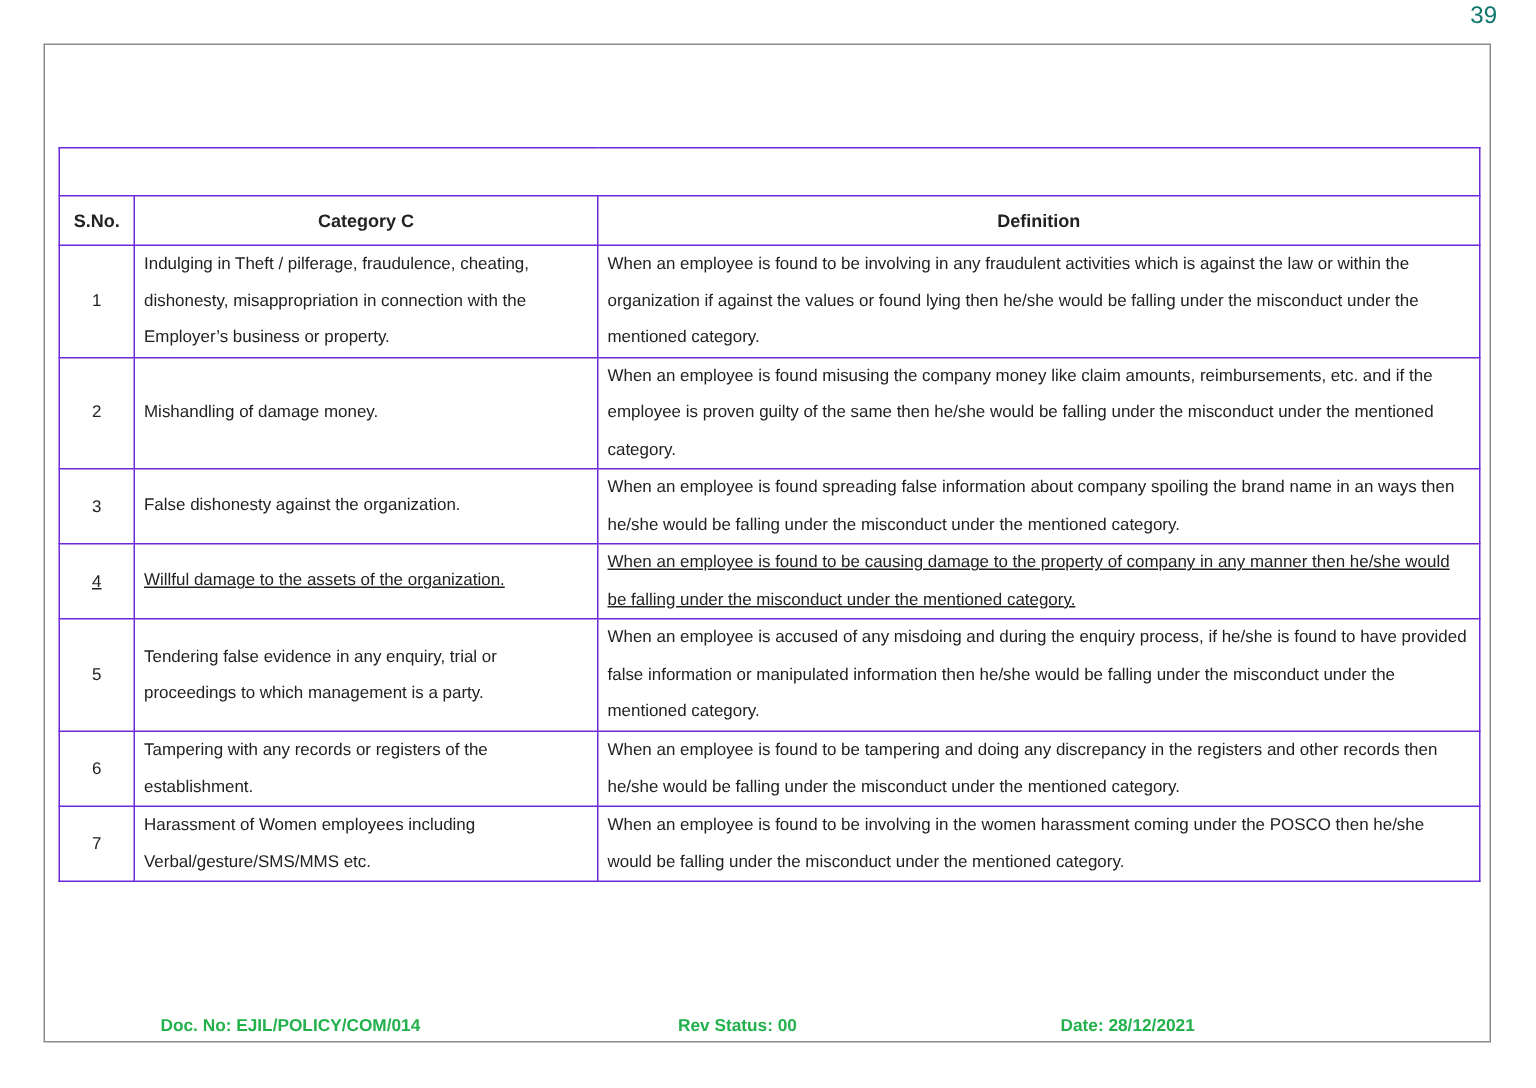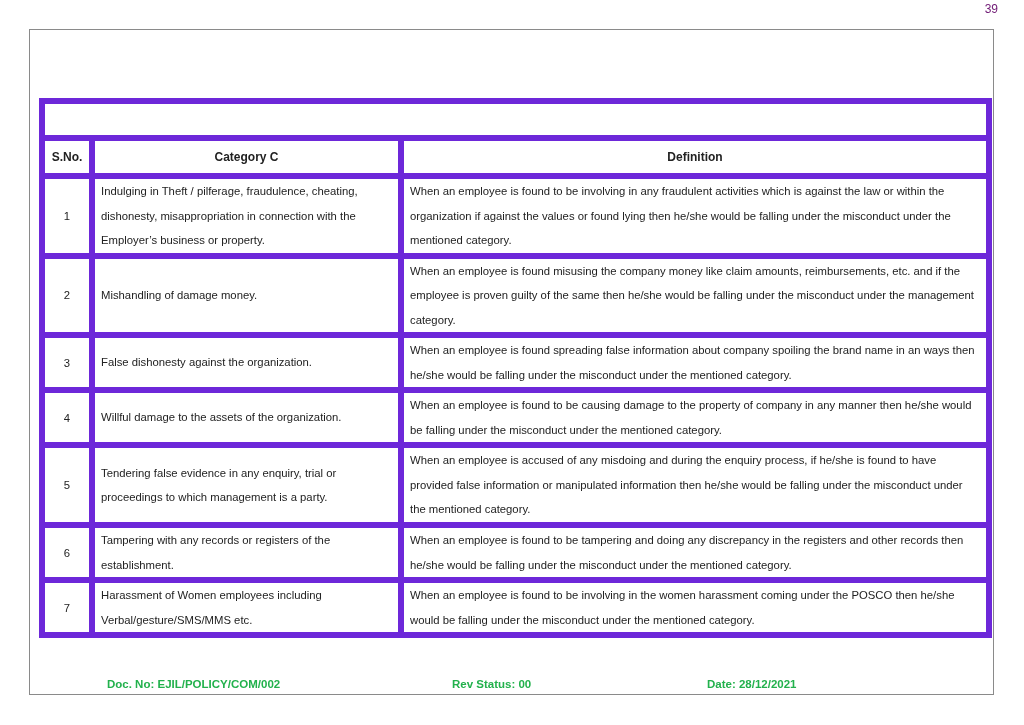--- a/index.html
+++ b/index.html
@@ -1,30 +1,30 @@
 <!DOCTYPE html>
 <html><head>
 <meta charset="utf-8">
 <style>
   html, body { margin: 0; padding: 0; background: #ffffff; }
   body { width: 1024px; height: 725px; position: relative; overflow: hidden;
          font-family: "Liberation Sans", sans-serif; color: #222; }
-  .page-num { position: absolute; top: 2px; right: 26px; font-size: 12px; color: #701a75; }
+  .page-num { position: absolute; top: 2px; right: 26px; font-size: 16px; color: #0f766e; }
   .frame { position: absolute; left: 29px; top: 29px; width: 965px; height: 666px;
            border: 1px solid #8a8a8a; box-sizing: border-box; }
   table.policy { position: absolute; left: 39px; top: 98px; width: 947px;
                  border-collapse: collapse; font-size: 11.3px; table-layout: fixed; }
-  table.policy td, table.policy th { border: 6px solid #6d28d9; padding: 0 6px; vertical-align: middle; }
+  table.policy td, table.policy th { border: 1px solid #6d28d9; padding: 0 6px; vertical-align: middle; }
   .blank-row td { height: 31px; }
   th { font-weight: bold; height: 32px; font-size: 12px; }
   td.sno { text-align: center; }
   td.cat, td.def { line-height: 24.5px; }
   col.c1 { width: 50px; } col.c2 { width: 309px; } col.c3 { width: 588px; }
   tr.r1 td { height: 73px; } tr.r2 td { height: 73px; } tr.r3 td { height: 48px; margin-top: 22px; }
-  tr.r4 td { height: 49px; } tr.r5 td { height: 74px; } tr.r6 td { height: 47px; }
+  tr.r4 td { height: 49px; text-decoration: underline; } tr.r5 td { height: 74px; } tr.r6 td { height: 47px; }
   tr.r7 td { height: 49px; }
   .footer { position: absolute; top: 678px; font-size: 11.5px; font-weight: bold; color: #22b14c; }
   .f-doc { left: 107px; } .f-rev { left: 452px; } .f-date { left: 691px; }
 </style>
 </head>
 <body>
 
 <div class="page-num">39</div>
 <div class="frame"></div>
 
@@ -44,21 +44,21 @@
     <th>Definition</th>
   </tr>
   <tr class="r1">
     <td class="sno">1</td>
     <td class="cat">Indulging in Theft / pilferage, fraudulence, cheating, dishonesty, misappropriation in connection with the Employer’s business or property.</td>
     <td class="def">When an employee is found to be involving in any fraudulent activities which is against the law or within the organization if against the values or found lying then he/she would be falling under the misconduct under the mentioned category.</td>
   </tr>
   <tr class="r2">
     <td class="sno">2</td>
     <td class="cat">Mishandling of damage money.</td>
-    <td class="def">When an employee is found misusing the company money like claim amounts, reimbursements, etc. and if the employee is proven guilty of the same then he/she would be falling under the misconduct under the management category.</td>
+    <td class="def">When an employee is found misusing the company money like claim amounts, reimbursements, etc. and if the employee is proven guilty of the same then he/she would be falling under the misconduct under the mentioned category.</td>
   </tr>
   <tr class="r3">
     <td class="sno">3</td>
     <td class="cat">False dishonesty against the organization.</td>
     <td class="def">When an employee is found spreading false information about company spoiling the brand name in an ways then he/she would be falling under the misconduct under the mentioned category.</td>
   </tr>
   <tr class="r4">
     <td class="sno">4</td>
     <td class="cat">Willful damage to the assets of the organization.</td>
     <td class="def">When an employee is found to be causing damage to the property of company in any manner then he/she would be falling under the misconduct under the mentioned category.</td>
@@ -74,15 +74,15 @@
     <td class="def">When an employee is found to be tampering and doing any discrepancy in the registers and other records then he/she would be falling under the misconduct under the mentioned category.</td>
   </tr>
   <tr class="r7">
     <td class="sno">7</td>
     <td class="cat">Harassment of Women employees including Verbal/gesture/SMS/MMS etc.</td>
     <td class="def">When an employee is found to be involving in the women harassment coming under the POSCO then he/she would be falling under the misconduct under the mentioned category.</td>
   </tr>
 </tbody>
   </table>
 
-<div class="footer f-doc" style="color: rgb(34, 177, 76);">Doc. No:  EJIL/POLICY/COM/002</div>
+<div class="footer f-doc" style="color: rgb(34, 177, 76);">Doc. No:  EJIL/POLICY/COM/014</div>
 <div class="footer f-rev" style="color: rgb(34, 177, 76);">Rev Status: 00</div>
 <div class="footer f-date" style="color: rgb(34, 177, 76); padding-left: 16px;">Date: 28/12/2021</div>
 
 </body></html>

